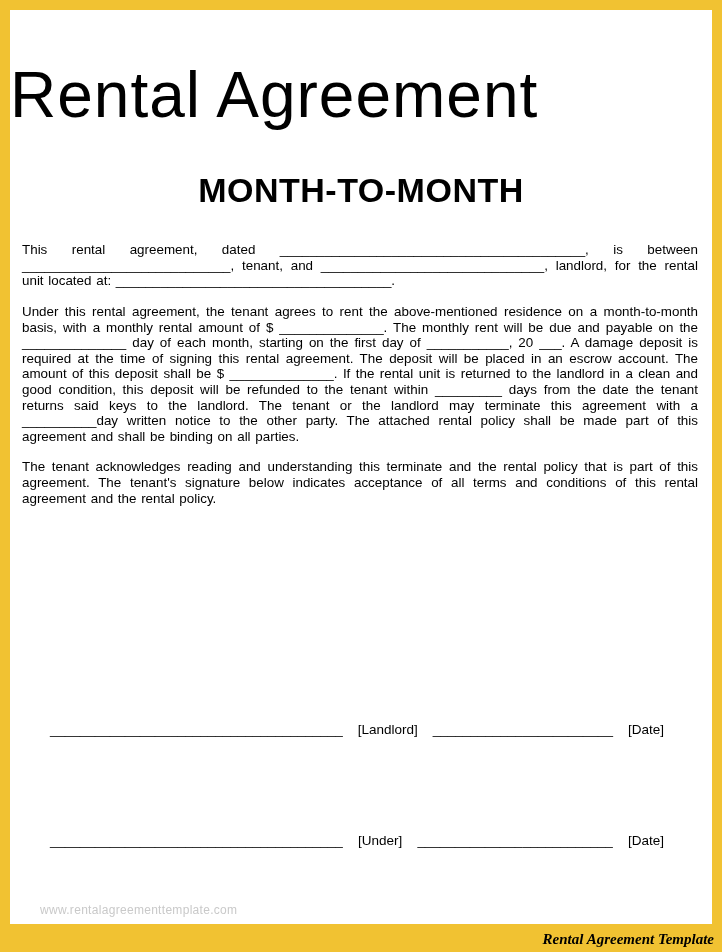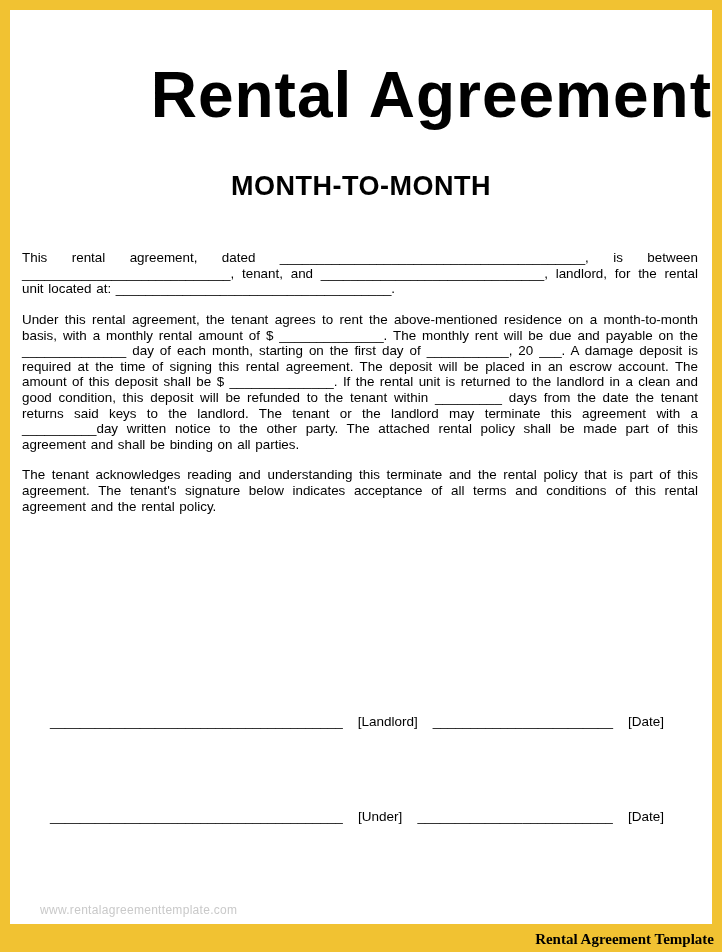--- a/index.html
+++ b/index.html
@@ -16,72 +16,72 @@
     position: absolute;
     left: 10px;
     top: 10px;
     width: 702px;
     height: 914px;
     background: #ffffff;
     box-sizing: border-box;
   }
   .doc-title {
     margin-top: 52px;
-    text-align: right;
+    text-align: left;
     font-size: 64px;
-    font-weight: bold;
+    font-weight: normal;
     line-height: 1.05;
     letter-spacing: 1px;
-    margin-left: 34px;
   }
   .doc-subtitle {
     margin-top: 42px;
     text-align: center;
-    font-size: 27px;
+    font-size: 34px;
     font-weight: bold;
     letter-spacing: 0.5px;
   }
   .content {
     padding: 0 14px 0 12px;
   }
   .content p {
     font-size: 13.4px;
     line-height: 15.6px;
     text-align: justify;
     margin: 0 0 15px 0;
     word-spacing: 1px;
   }
   .content p.first {
-    margin-top: 48px;
+    margin-top: 32px;
   }
   .sig-row {
     display: flex;
     justify-content: space-between;
     align-items: baseline;
     font-size: 13.5px;
     padding: 0 44px 0 40px;
     white-space: nowrap;
   }
   .sig-row-1 { margin-top: 200px; }
   .sig-row-2 { margin-top: 80px; }
-  .sig-line { letter-spacing: 0; }
+  .sig-line { letter-spacing: 0; margin-top: 16px; }
   .sig-label { font-weight: normal; padding: 0 4px; }
   .watermark {
     position: absolute;
     left: 30px;
     top: 893px;
     font-size: 12px;
     color: #c9c9c9;
     letter-spacing: 0.3px;
   }
   .footer-caption {
     position: absolute;
     right: 8px;
     bottom: 4px;
     font-family: "Liberation Serif", serif;
+    font-style: italic;
     font-weight: bold;
     font-size: 15px;
     color: #000;
   }
 </style>
 </head>
 <body>
 
 <div class="frame">
   <div class="page">

